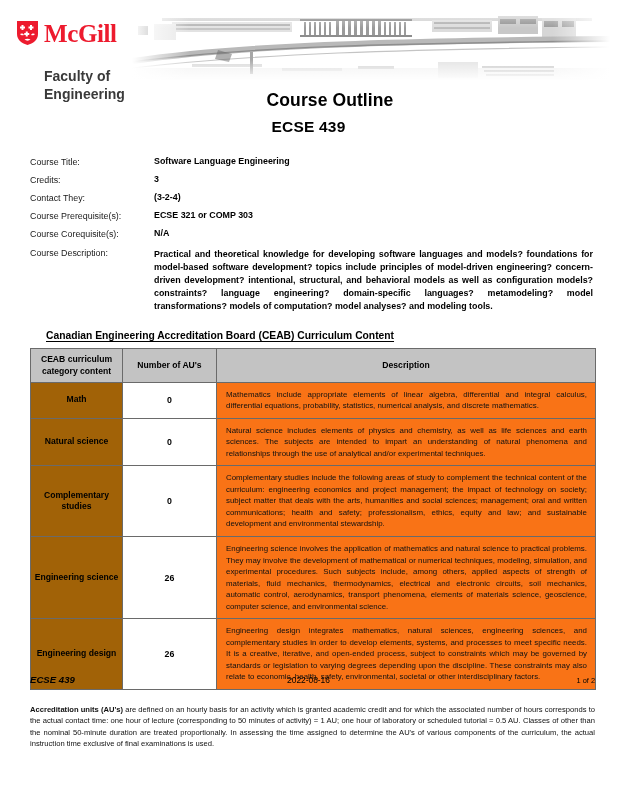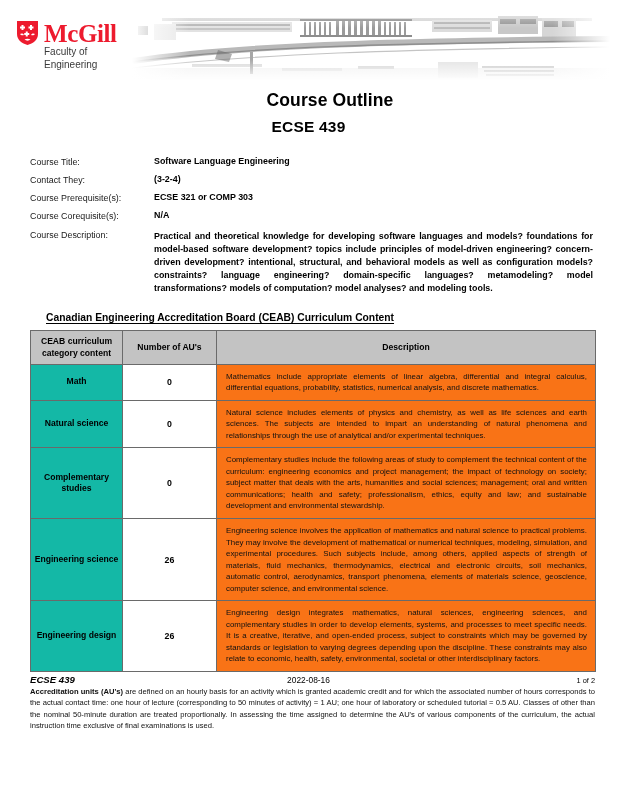--- a/index.html
+++ b/index.html
@@ -48,25 +48,26 @@
   }
   .shield svg { display: block; }
   .wordmark {
     font-family: "Liberation Serif", serif;
     font-size: 25px;
     font-weight: bold;
     letter-spacing: -0.4px;
     line-height: 1;
   }
   .faculty {
-    margin-top: 0;
+    margin-top: 22px;
     margin-left: 28px;
-    font-size: 10px;
+    font-size: 14px;
     line-height: 1.28;
     color: #3a3a3a;
+    font-weight: bold;
   }
 
   
   .banner {
     position: absolute;
     left: 132px;
     top: 6px;
     width: 478px;
     height: 74px;
     overflow: hidden;
@@ -148,21 +149,21 @@
     font-weight: bold;
     padding: 5px 3px;
     text-align: center;
     line-height: 1.3;
   }
   col.c-cat { width: 92px; }
   col.c-au  { width: 94px; }
   col.c-desc{ width: 379px; }
 
   td.cat {
-    background: #14b8a6;
+    background: #a16207;
     text-align: center;
     font-size: 8.6px;
     font-weight: bold;
     line-height: 1.35;
     padding: 4px 3px;
   }
   td.au {
     text-align: center;
     font-size: 8.8px;
     font-weight: bold;
@@ -335,20 +336,24 @@
   <div class="doc-title">Course Outline</div>
   <div class="doc-subtitle">ECSE 439</div>
 
   <div class="info">
 
     <div class="info-row">
       <div class="info-label">Course Title:</div>
       <div class="info-value">Software Language Engineering</div>
     </div>
 
+    <div class="info-row">
+      <div class="info-label">Credits:</div>
+      <div class="info-value">3</div>
+    </div>
 
     <div class="info-row">
       <div class="info-label">Contact They:</div>
       <div class="info-value">(3-2-4)</div>
     </div>
 
     <div class="info-row">
       <div class="info-label">Course Prerequisite(s):</div>
       <div class="info-value">ECSE 321 or COMP 303</div>
     </div>

